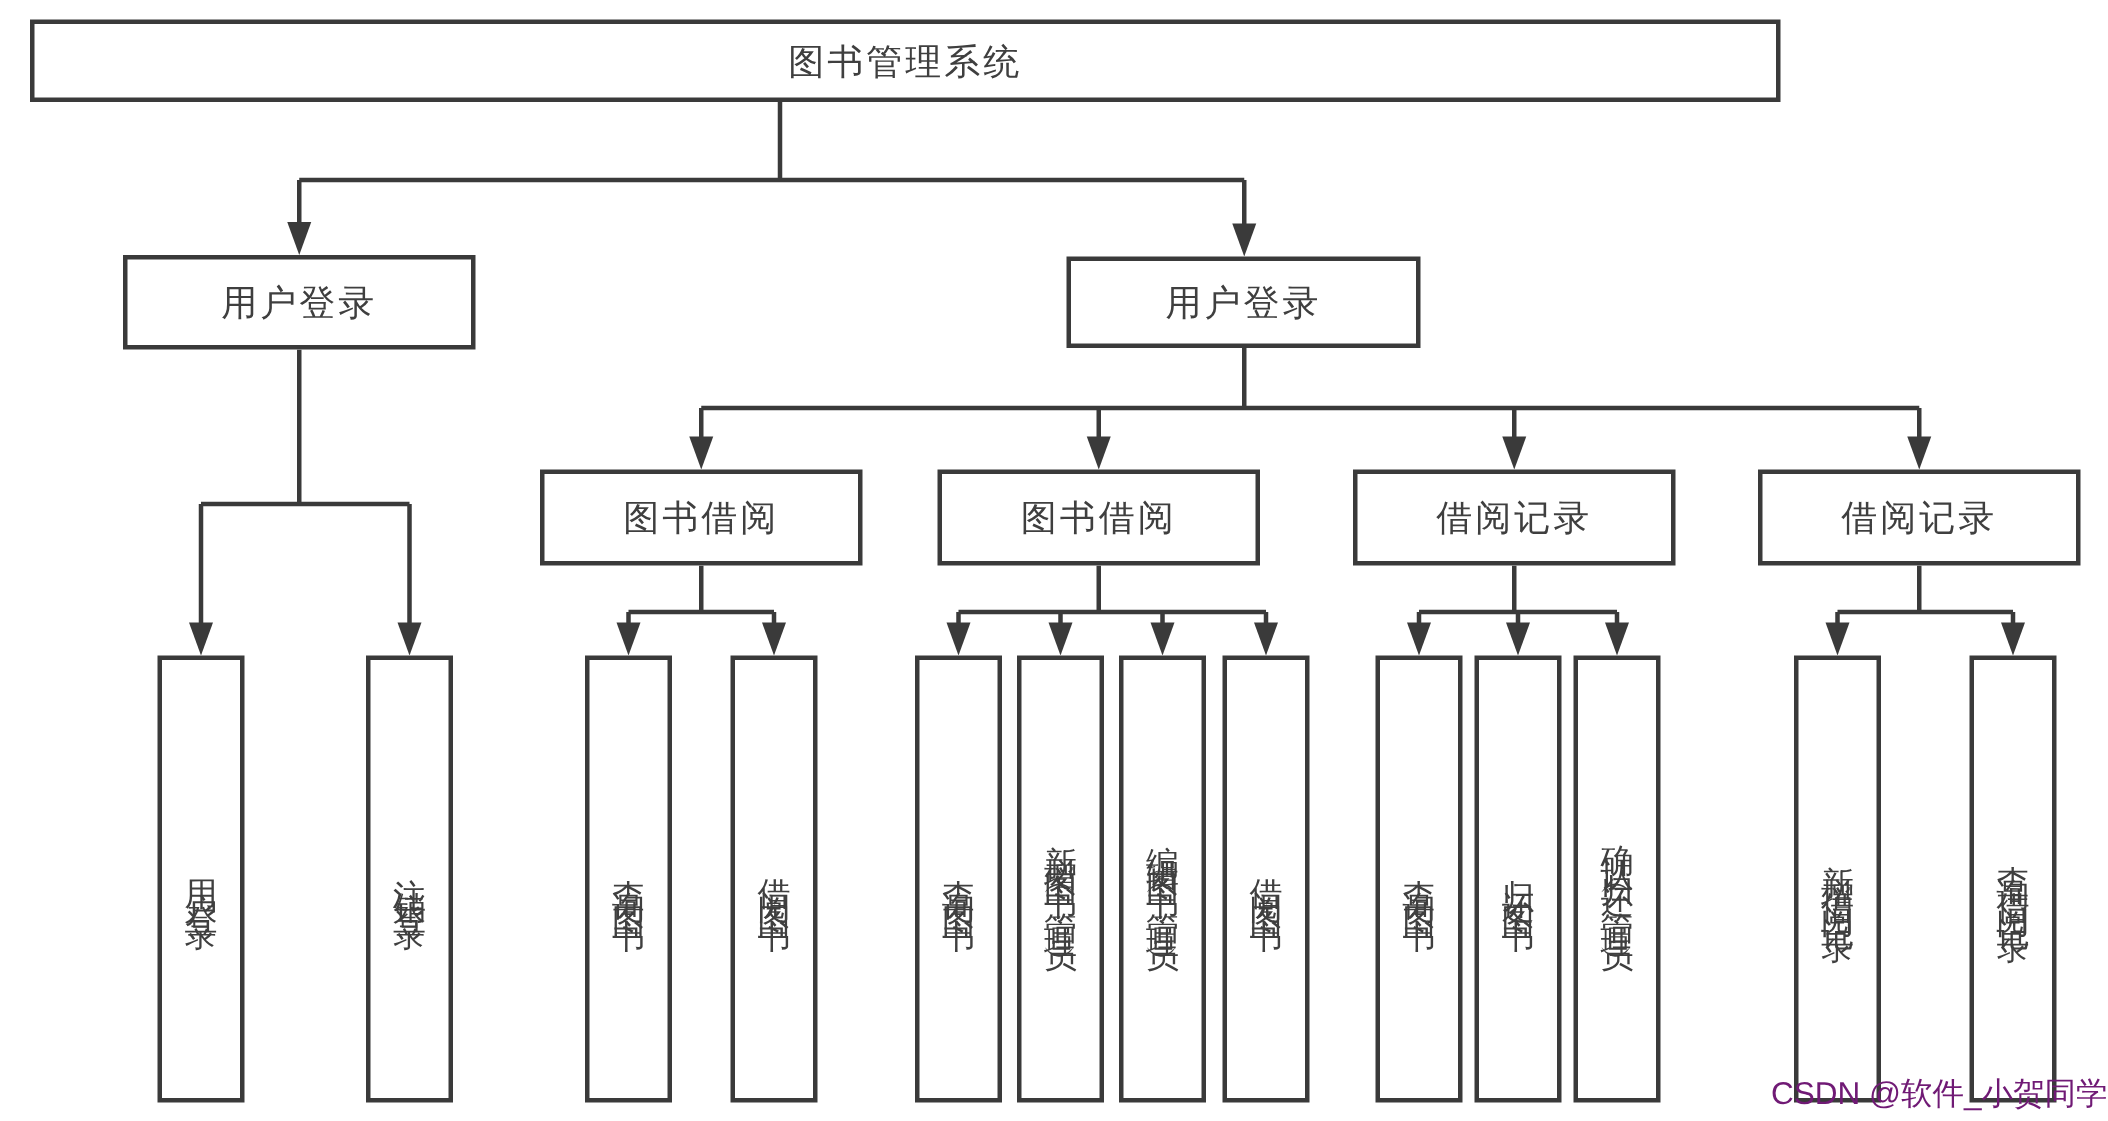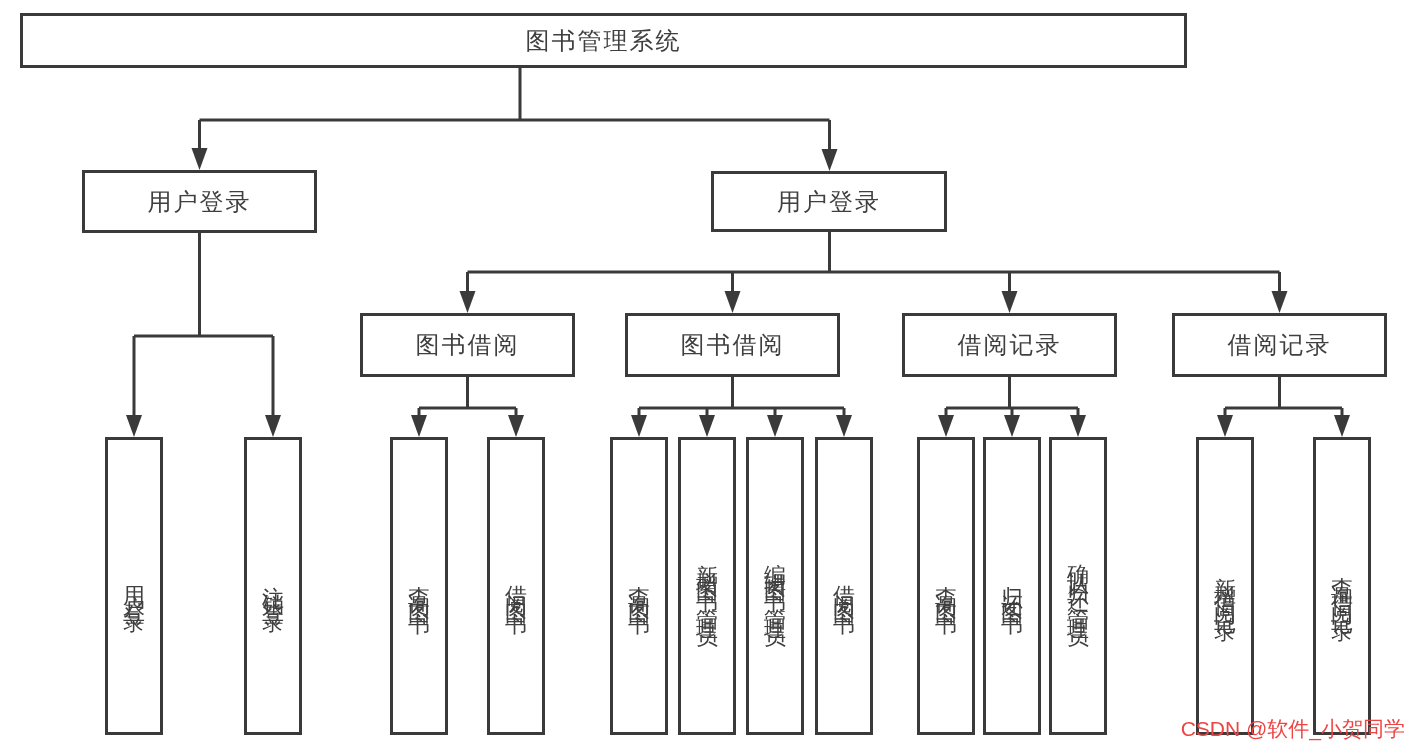--- a/index.html
+++ b/index.html
@@ -49,21 +49,21 @@
     stroke: #3a3a3a;
     stroke-width: 3;
     fill: none;
   }
   svg.wires polygon { fill: #3a3a3a; }
   .watermark {
     position: absolute;
     top: 715px;
     right: 0px;
     font-size: 21px;
-    color: #ef4444;
+    color: #701a75;
     white-space: nowrap;
     z-index: 5;
   }
 </style>
 </head>
 <body>
 
 <div class="stage">
 
   <svg class="wires" viewBox="0 0 1405 747" aria-hidden="true">

